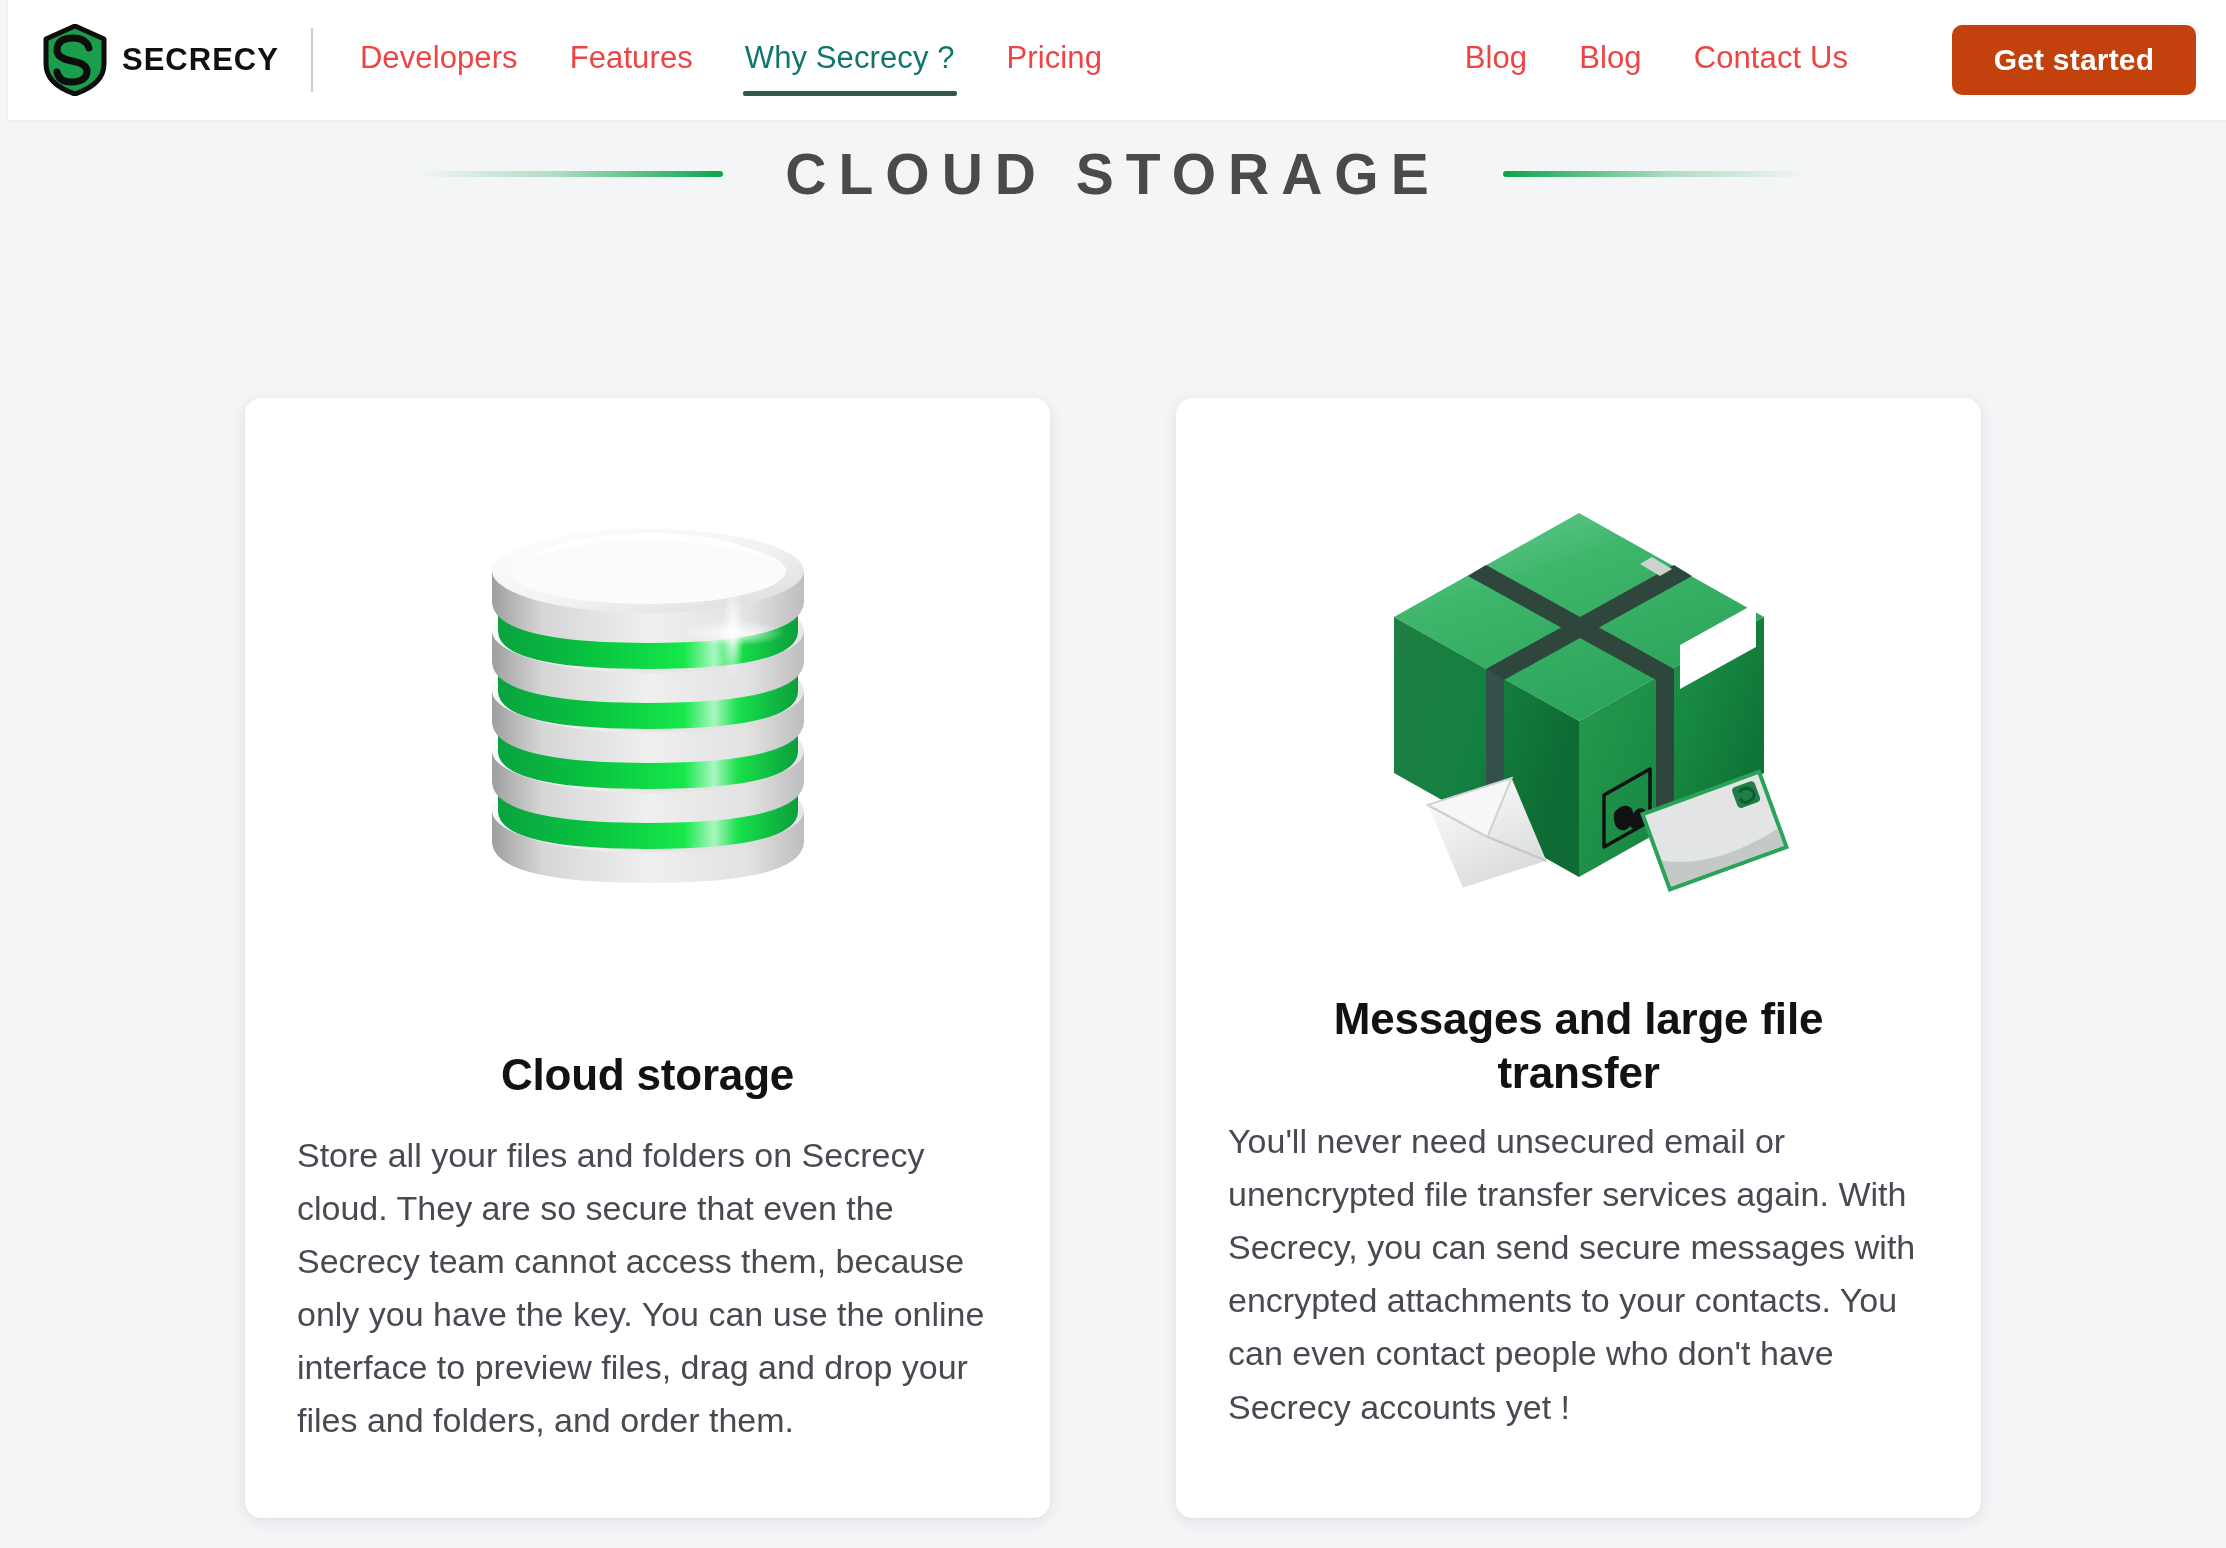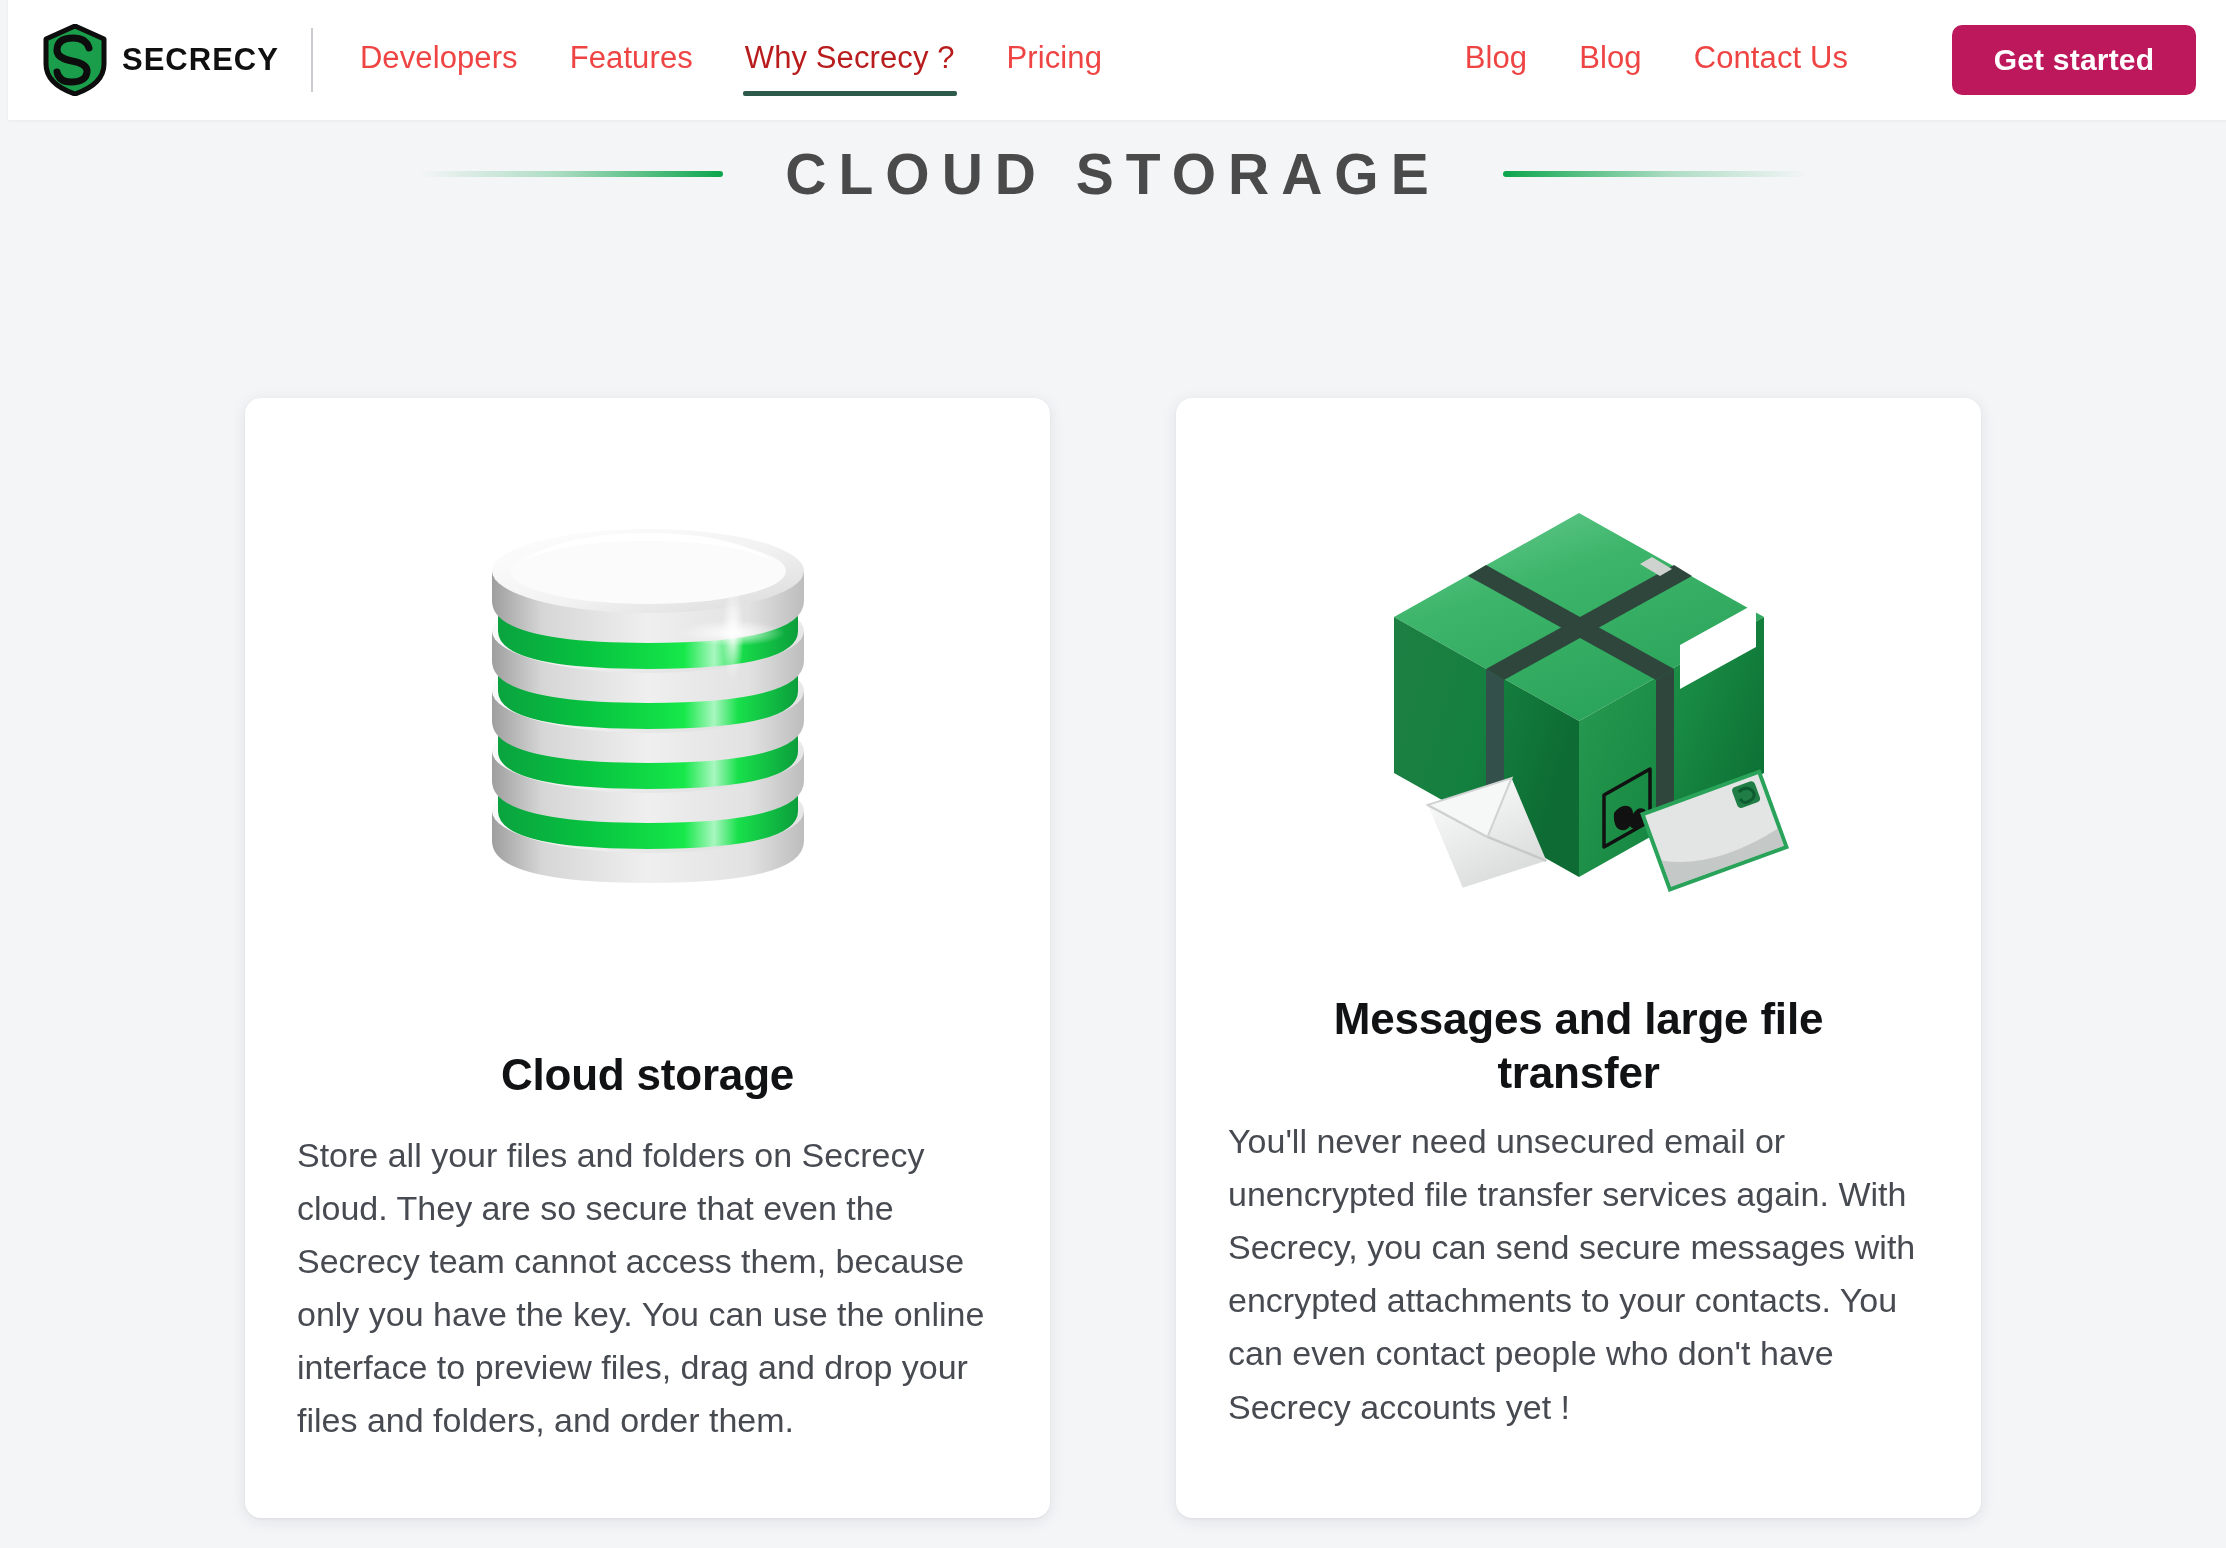--- a/index.html
+++ b/index.html
@@ -67,39 +67,39 @@
 
   .nav-link {
     font-size: 31px;
     color: #ef4444;
     letter-spacing: 0.1px;
     white-space: nowrap;
     cursor: pointer;
     padding-bottom: 4px;
   }
   .nav-link.active {
-    color: #b91c1c;
+    color: #0f766e;
     position: relative;
   }
   .nav-link.active::after {
     content: "";
     position: absolute;
     left: -2px; right: -2px;
     bottom: -16px;
     height: 5px;
     background: #2d5a4a;
     border-radius: 2px;
   }
 
   .cta-button {
     margin-left: 52px;
     margin-right: 38px;
     width: 244px;
     height: 70px;
-    background: #be185d;
+    background: #c2410c;
     color: #ffffff;
     border: none;
     border-radius: 10px;
     font-family: "Liberation Sans", sans-serif;
     font-size: 30px;
     font-weight: 700;
     letter-spacing: 0.2px;
     cursor: pointer;
     display: flex;
     align-items: center;

